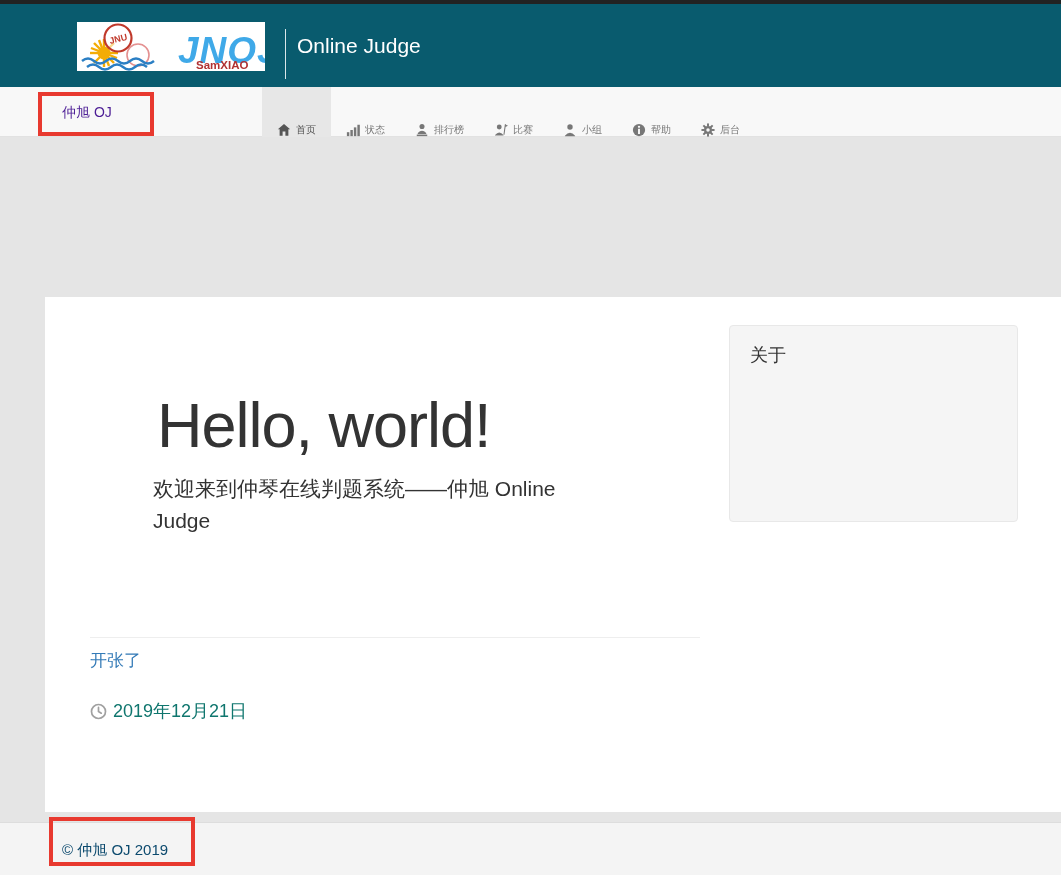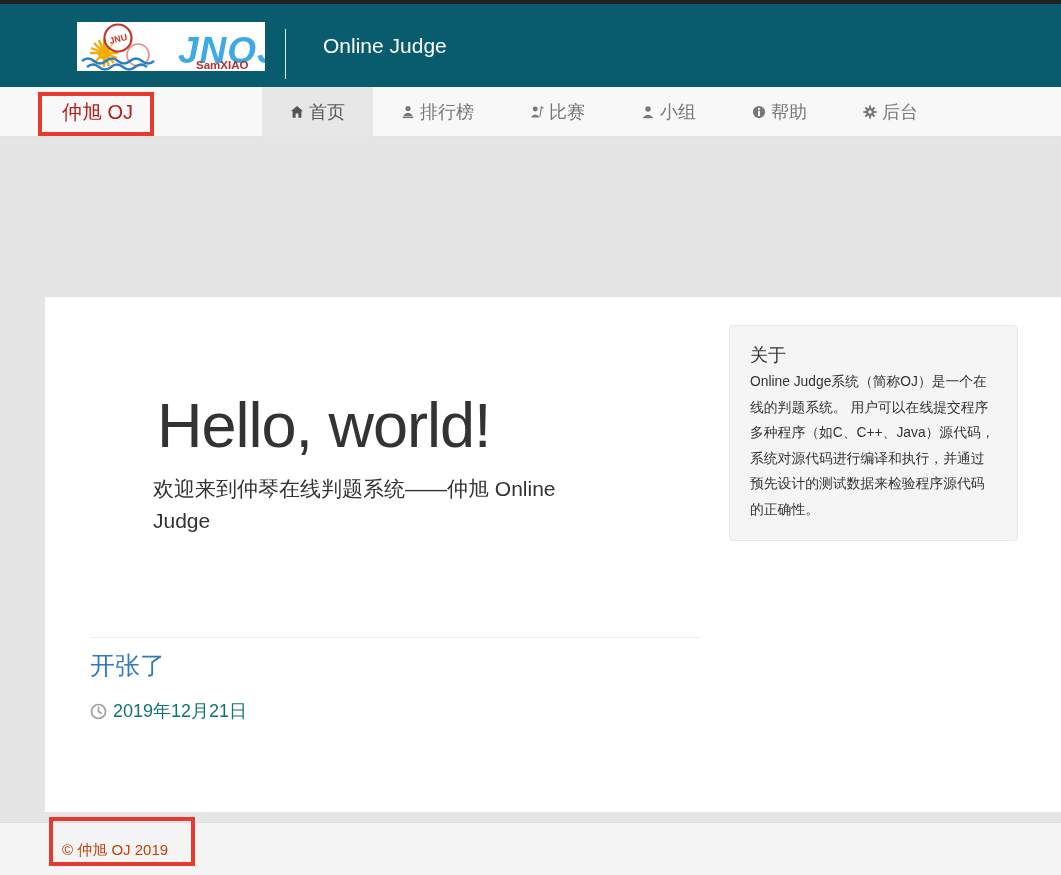--- a/index.html
+++ b/index.html
@@ -6,46 +6,46 @@
   html,body { width:1061px; height:875px; }
   body {
     font-family:"Liberation Sans","DejaVu Sans",sans-serif;
     position:relative; background:#e5e5e5; overflow:hidden;
   }
   
   .top-strip { position:absolute; left:0; top:0; width:1061px; height:4px; background:#222; }
   .header { position:absolute; left:0; top:4px; width:1061px; height:83px; background:#095b6e; }
   .logo-box { position:absolute; left:77px; top:18px; width:188px; height:49px; background:#fff; overflow:hidden; cursor:pointer; }
   .header-divider { position:absolute; left:285px; top:25px; width:1px; height:50px; background:rgba(255,255,255,.85); }
-  .header-title { position:absolute; left:297px; top:0; height:83px; display:flex; align-items:center; color:#fff; font-size:21px;margin-left:26px; }
+  .header-title { position:absolute; left:297px; top:0; height:83px; display:flex; align-items:center; color:#fff; font-size:21px; }
   
   .navbar { position:absolute; left:0; top:87px; width:1061px; height:50px; background:#f8f8f8; border-bottom:1px solid #e2e2e2; }
-  .brand { position:absolute; left:62px; top:0; height:50px; line-height:50px; font-size:20px; color:#b91c1c; cursor:pointer; }
+  .brand { position:absolute; left:62px; top:0; height:50px; line-height:50px; font-size:14px; color:#4c1d95; cursor:pointer; }
   .nav-items { position:absolute; left:262px; top:0; height:50px; display:flex; }
-  .nav-item { display:flex; align-items:center; padding:0 28px; height:50px; font-size:18px; color:#777; cursor:pointer; white-space:nowrap; }
+  .nav-item { display:flex; align-items:flex-end; padding:0 15px; height:50px; font-size:10px; color:#777; cursor:pointer; white-space:nowrap; }
   .nav-item svg { margin-right:5px; fill:#777; }
   .nav-item.active { background:#e7e7e7; color:#555; }
   .nav-item.active svg { fill:#555; }
   .caret { display:inline-block; margin-left:6px; width:0; height:0; border-left:4px solid transparent; border-right:4px solid transparent; border-top:4px solid #777; }
   
   .page-bg { position:absolute; left:0; top:137px; width:1061px; height:685px; background:#e5e5e5; }
   .card { position:absolute; left:45px; top:160px; width:1016px; height:515px; background:#fff; }
   .hero-title { position:absolute; left:112px; top:92px; font-size:63px; font-weight:400; color:#333; letter-spacing:-1px; }
   .hero-subtitle { position:absolute; left:108px; top:176px; width:455px; font-size:21px; line-height:1.5; color:#333; }
   .divider-hr { position:absolute; left:45px; top:340px; width:610px; border-top:1px solid #eee; }
-  .news-title { position:absolute; left:45px; top:352px; font-size:25px; color:#337ab7; cursor:pointer; }
+  .news-title { position:absolute; left:45px; top:352px; font-size:17px; color:#337ab7; cursor:pointer; }
   .news-date { position:absolute; left:45px; top:402px; display:flex; align-items:center; color:#0f766e; font-size:18px; }
   .news-date svg { margin-right:6px; }
   
   .about-panel { position:absolute; left:684px; top:28px; width:289px; min-height:197px; background:#f5f5f5; border:1px solid #e8e8e8; border-radius:4px; padding:17px 20px 18px 20px; }
-  .about-title { font-size:18px; font-weight:400; color:#333; margin-bottom:2px; }
+  .about-title { font-size:18px; font-weight:400; color:#333; margin-bottom:10px; }
   .about-text { font-size:13.8px; line-height:1.85; color:#333; }
   
   .footer { position:absolute; left:0; top:822px; width:1061px; height:53px; background:#f4f4f4; border-top:1px solid #ddd; }
-  .footer-text { position:absolute; left:62px; top:0; height:53px; line-height:53px; font-size:15px; color:#c2410c; }
+  .footer-text { position:absolute; left:62px; top:0; height:53px; line-height:53px; font-size:15px; color:#0c4a6e; }
   
   .annot { position:absolute; border:4px solid #e8392f; z-index:10; pointer-events:none; }
   .annot-brand { left:38px; top:92px; width:116px; height:44px; }
   .annot-footer { left:49px; top:817px; width:146px; height:49px; }
 </style>
 </head>
 <body>
 
 <div class="top-strip"></div>
 
@@ -90,20 +90,29 @@
   <div class="nav-items">
 
     <div class="nav-item active">
       <svg width="14" height="14" viewBox="0 0 16 16">
           <path d="M8 1 L15 7.2 H13 V14.5 H9.6 V9.8 H6.4 V14.5 H3 V7.2 H1 Z"></path>
         </svg>
       <span>首页</span>
     </div>
 
 
+    <div class="nav-item">
+      <svg width="14" height="14" viewBox="0 0 16 16">
+        <rect x="1" y="10.5" width="2.8" height="4.5"></rect>
+          <rect x="5" y="8" width="2.8" height="7"></rect>
+        <rect x="9" y="5" width="2.8" height="10"></rect>
+          <rect x="13" y="2" width="2.8" height="13"></rect>
+      </svg>
+      <span>状态</span>
+    </div>
 
     <div class="nav-item">
       <svg width="14" height="14" viewBox="0 0 16 16">
         <circle cx="8" cy="4" r="2.9"></circle>
           <path d="M3.2 11.5 q4.8 -5.5 9.6 0 l0 1 h-9.6 z"></path>
           <rect x="2" y="13.2" width="12" height="1.8"></rect>
       </svg>
       <span>排行榜</span>
     </div>
 
@@ -168,21 +177,20 @@
     <div class="news-date">
       <svg width="17" height="17" viewBox="0 0 16 16">
         <circle cx="8" cy="8" r="6.6" fill="none" stroke="#a0a0a0" stroke-width="1.6"></circle>
         <path d="M8 4.2 V8 L10.6 9.6" fill="none" stroke="#a0a0a0" stroke-width="1.6" stroke-linecap="round"></path>
       </svg>
       <span>2019年12月21日</span>
     </div>
 
     <div class="about-panel">
       <div class="about-title">关于</div>
-      <div class="about-text">Online Judge系统（简称OJ）是一个在线的判题系统。 用户可以在线提交程序多种程序（如C、C++、Java）源代码，系统对源代码进行编译和执行，并通过预先设计的测试数据来检验程序源代码的正确性。</div>
     </div>
 
   </div>
 </div>
 
 <div class="footer">
   <div class="footer-text">© 仲旭 OJ 2019</div>
 </div>
 
 <div class="annot annot-brand"></div>

